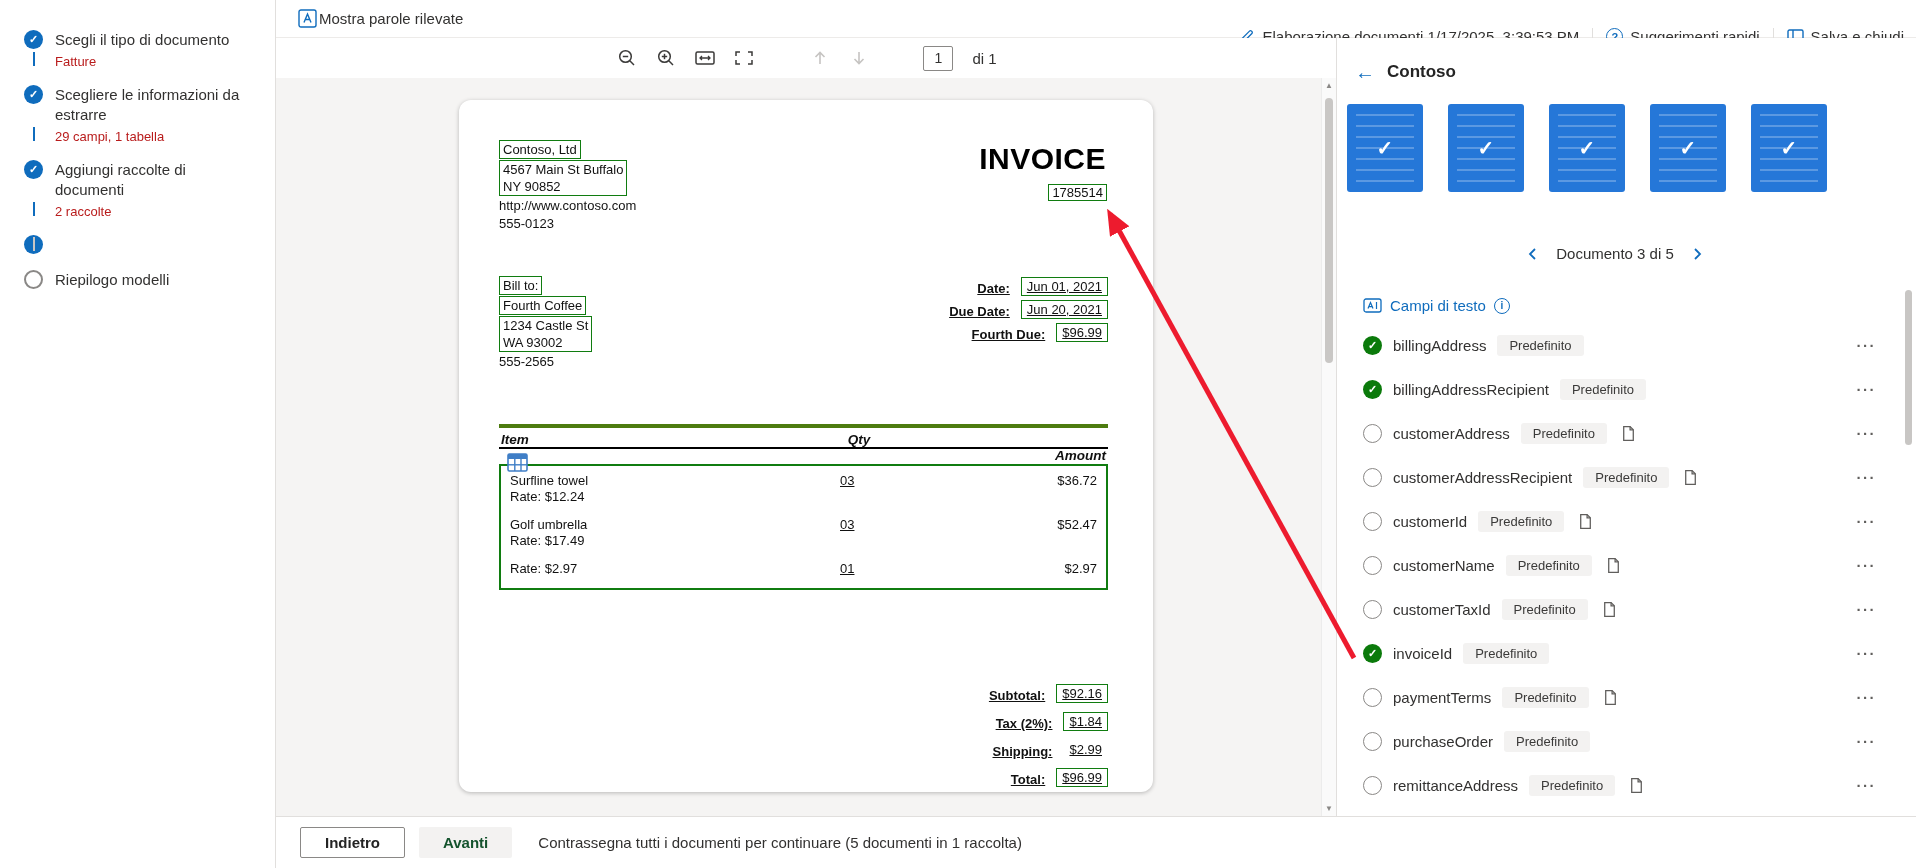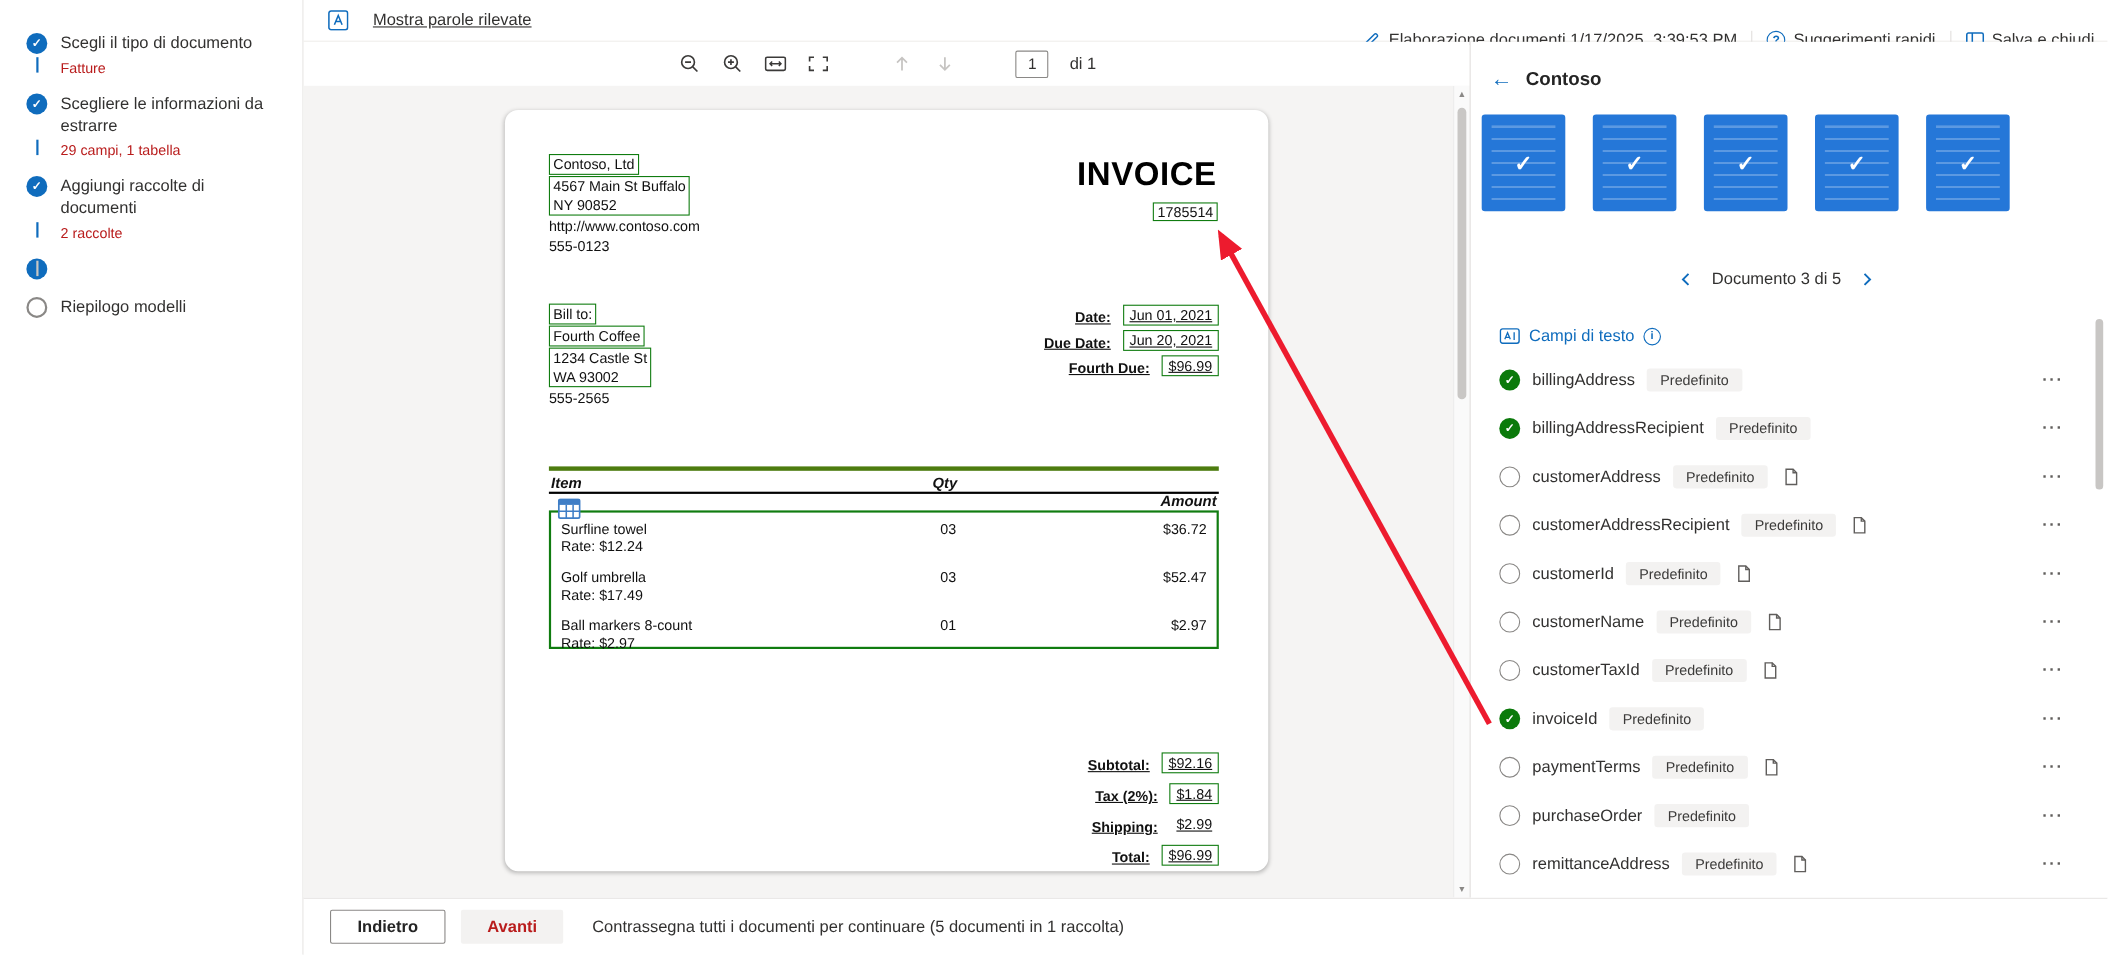--- a/index.html
+++ b/index.html
@@ -20,21 +20,21 @@
   .conn.blue{background:#0f6cbd;}
   .conn.gray{background:#c8c6c4;}
   .sbody{width:188px;}
   .stitle{font-size:15px;line-height:20px;color:#323130;}
   .ssub{font-size:13px;color:#b91c1c;margin-top:4px;cursor:pointer;}
 
   
   .main-col{flex:1;display:flex;flex-direction:column;min-width:0;}
   .topbar{height:38px;flex:none;border-bottom:1px solid #edebe9;display:flex;align-items:center;
     justify-content:space-between;padding:0 12px 0 22px;background:#fff;}
-  .tb-left{display:flex;align-items:center;gap:22px;font-size:15px;cursor:pointer;text-decoration:underline;}
+  .tb-left{display:flex;align-items:center;gap:2px;font-size:15px;cursor:pointer;}
   .tb-right{display:flex;align-items:center;gap:13px;font-size:15px;margin-top:36px;}
   .tb-item{display:flex;align-items:center;gap:7px;white-space:nowrap;}
   .tb-sep{width:1px;height:18px;background:#e1dfdd;}
   .help-ic{width:17px;height:17px;border:1.4px solid #0f6cbd;border-radius:50%;color:#0f6cbd;
     font-size:11px;font-weight:bold;display:flex;align-items:center;justify-content:center;}
 
   .content{flex:1;display:flex;min-height:0;}
 
   
   .viewer{flex:1;display:flex;flex-direction:column;min-width:0;background:#fff;}
@@ -65,21 +65,21 @@
   .totals .kv-row{margin-bottom:9px;}
   .thead{position:absolute;left:40px;right:45px;top:324px;height:25px;border-top:4px solid #4d7c0f;
     border-bottom:2px solid #000;font-weight:bold;font-style:italic;font-size:13.5px;}
   .th-item{position:absolute;left:2px;top:4px;}
   .th-qty{position:absolute;left:338px;width:44px;text-align:center;top:4px;}
   .th-amt{position:absolute;right:2px;top:20px;}
   .items{position:absolute;left:40px;right:45px;top:364px;height:126px;border:2px solid #107c10;}
   .titem-icon{position:absolute;left:6px;top:-13px;z-index:2;}
   .item-row{position:absolute;left:9px;right:9px;}
   .iname,.irate{font-size:13px;line-height:16px;}
-  .iqty{position:absolute;left:330px;top:0;width:44px;text-align:center;}
+  .iqty{position:absolute;left:330px;top:0;width:44px;text-align:left;text-decoration:underline;}
   .iamt{position:absolute;right:0;top:0;}
   .vscroll{position:absolute;right:0;top:0;bottom:0;width:15px;background:#fafafa;border-left:1px solid #ececec;}
   .vscroll .car{position:absolute;left:0;right:0;text-align:center;font-size:8px;color:#8a8886;}
   .vscroll .vthumb{position:absolute;left:3px;right:3px;top:20px;height:265px;background:#c9c7c5;border-radius:4px;}
 
   
   .panel{width:580px;flex:none;border-left:1px solid #e1dfdd;position:relative;overflow:hidden;background:#fff;}
   .p-head{display:flex;align-items:center;gap:12px;margin:22px 0 0 18px;height:24px;}
   .back-ic{color:#0f6cbd;font-size:20px;line-height:1;cursor:pointer;}
   .p-title{font-size:17px;font-weight:700;color:#242424;}
@@ -106,21 +106,21 @@
   .fdots{margin-left:auto;color:#605e5c;font-size:15px;font-weight:bold;letter-spacing:1.5px;cursor:pointer;}
   .pscroll{position:absolute;right:3px;top:240px;bottom:10px;width:9px;}
   .pthumb{position:absolute;left:1px;right:1px;top:12px;height:155px;background:#c8c6c4;border-radius:4px;}
 
   
   .bottombar{height:52px;flex:none;border-top:1px solid #e1dfdd;display:flex;align-items:center;
     padding-left:24px;gap:14px;background:#fff;}
   .btn-back{padding:6px 24px;font-size:15px;font-weight:600;border:1px solid #8a8886;border-radius:2px;
     background:#fff;color:#242424;cursor:pointer;font-family:inherit;}
   .btn-next{padding:7px 24px;font-size:15px;font-weight:600;border:none;border-radius:2px;
-    background:#f3f2f1;color:#b91c1c;font-family:inherit;}
+    background:#f3f2f1;color:#14532d;font-family:inherit;}
   .foot-msg{font-size:15px;margin-left:12px;color:#323130;}
 </style>
 </head>
 <body>
 
 <div class="app">
 
   <svg class="arrow-overlay" width="1916" height="868" viewBox="0 0 1916 868">
     <defs>
       <marker id="ah" markerUnits="userSpaceOnUse" markerWidth="26" markerHeight="22" refX="20" refY="11" orient="auto">
@@ -323,21 +323,20 @@
       <div class="iqty">03</div>
       <div class="iamt">$36.72</div>
     </div>
                   <div class="item-row" style="top:51px">
       <div class="iname">Golf umbrella</div>
       <div class="irate">Rate: $17.49</div>
       <div class="iqty">03</div>
       <div class="iamt">$52.47</div>
     </div>
                   <div class="item-row" style="top:95px">
-      <div class="iname">Ball markers 8-count</div>
       <div class="irate">Rate: $2.97</div>
       <div class="iqty">01</div>
       <div class="iamt">$2.97</div>
     </div>
                 </div>
             </div>
 
             <div class="totals">
                 <div class="kv-row">
         <span class="kv-label">Subtotal:</span>

